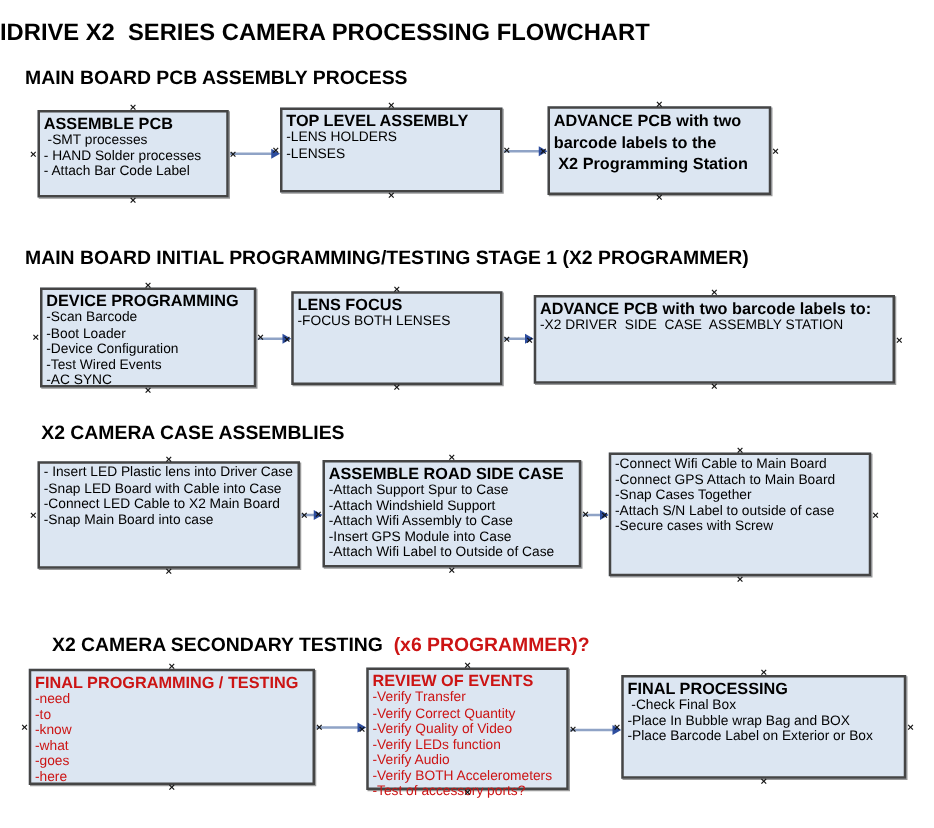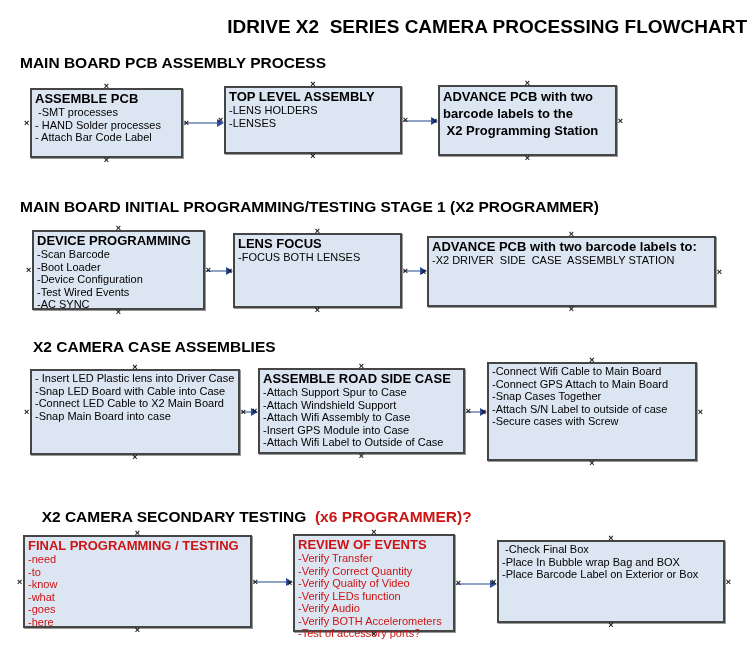--- a/index.html
+++ b/index.html
@@ -1,21 +1,21 @@
 <!DOCTYPE html>
 <html><head>
 <meta charset="utf-8">
 <style>
   html,body{margin:0;padding:0}
   body{
     position:relative;width:747px;height:662px;background:#ffffff;
     font-family:"Liberation Sans",sans-serif;overflow:hidden;color:#000;
   }
   .main-title{
-    position:absolute;left:0;right:0;top:16px;text-align:right;
+    position:absolute;left:0;right:0;top:16px;text-align:left;
     font-size:19px;font-weight:bold;white-space:pre;
   }
   .section-heading{
     position:absolute;font-size:15.5px;font-weight:bold;white-space:pre;
   }
   .section-heading .red-part{color:#cc1414}
   .flow-box{
     position:absolute;background:#dce6f2;border:2px solid #454545;
     box-shadow:1px 1px 0 #9a9a9a;box-sizing:border-box;padding:1px 3px;
   }
@@ -220,16 +220,17 @@
 <div class="arrow" style="left:455px;top:579px;width:42px">
     <i class="arrow-line"></i>
     <i class="arrow-head"></i>
   </div>
 
 <div class="flow-box" style="left:497px;top:540px;width:228px;height:83px">
   <span class="cm cm-top">×</span>
   <span class="cm cm-bottom">×</span>
   <span class="cm cm-left">×</span>
   <span class="cm cm-right">×</span>
+  <div class="box-title">FINAL PROCESSING</div>
   <div class="box-item"> -Check Final Box</div>
   <div class="box-item">-Place In Bubble wrap Bag and BOX</div>
   <div class="box-item">-Place Barcode Label on Exterior or Box</div>
 </div>
 
 </body></html>

